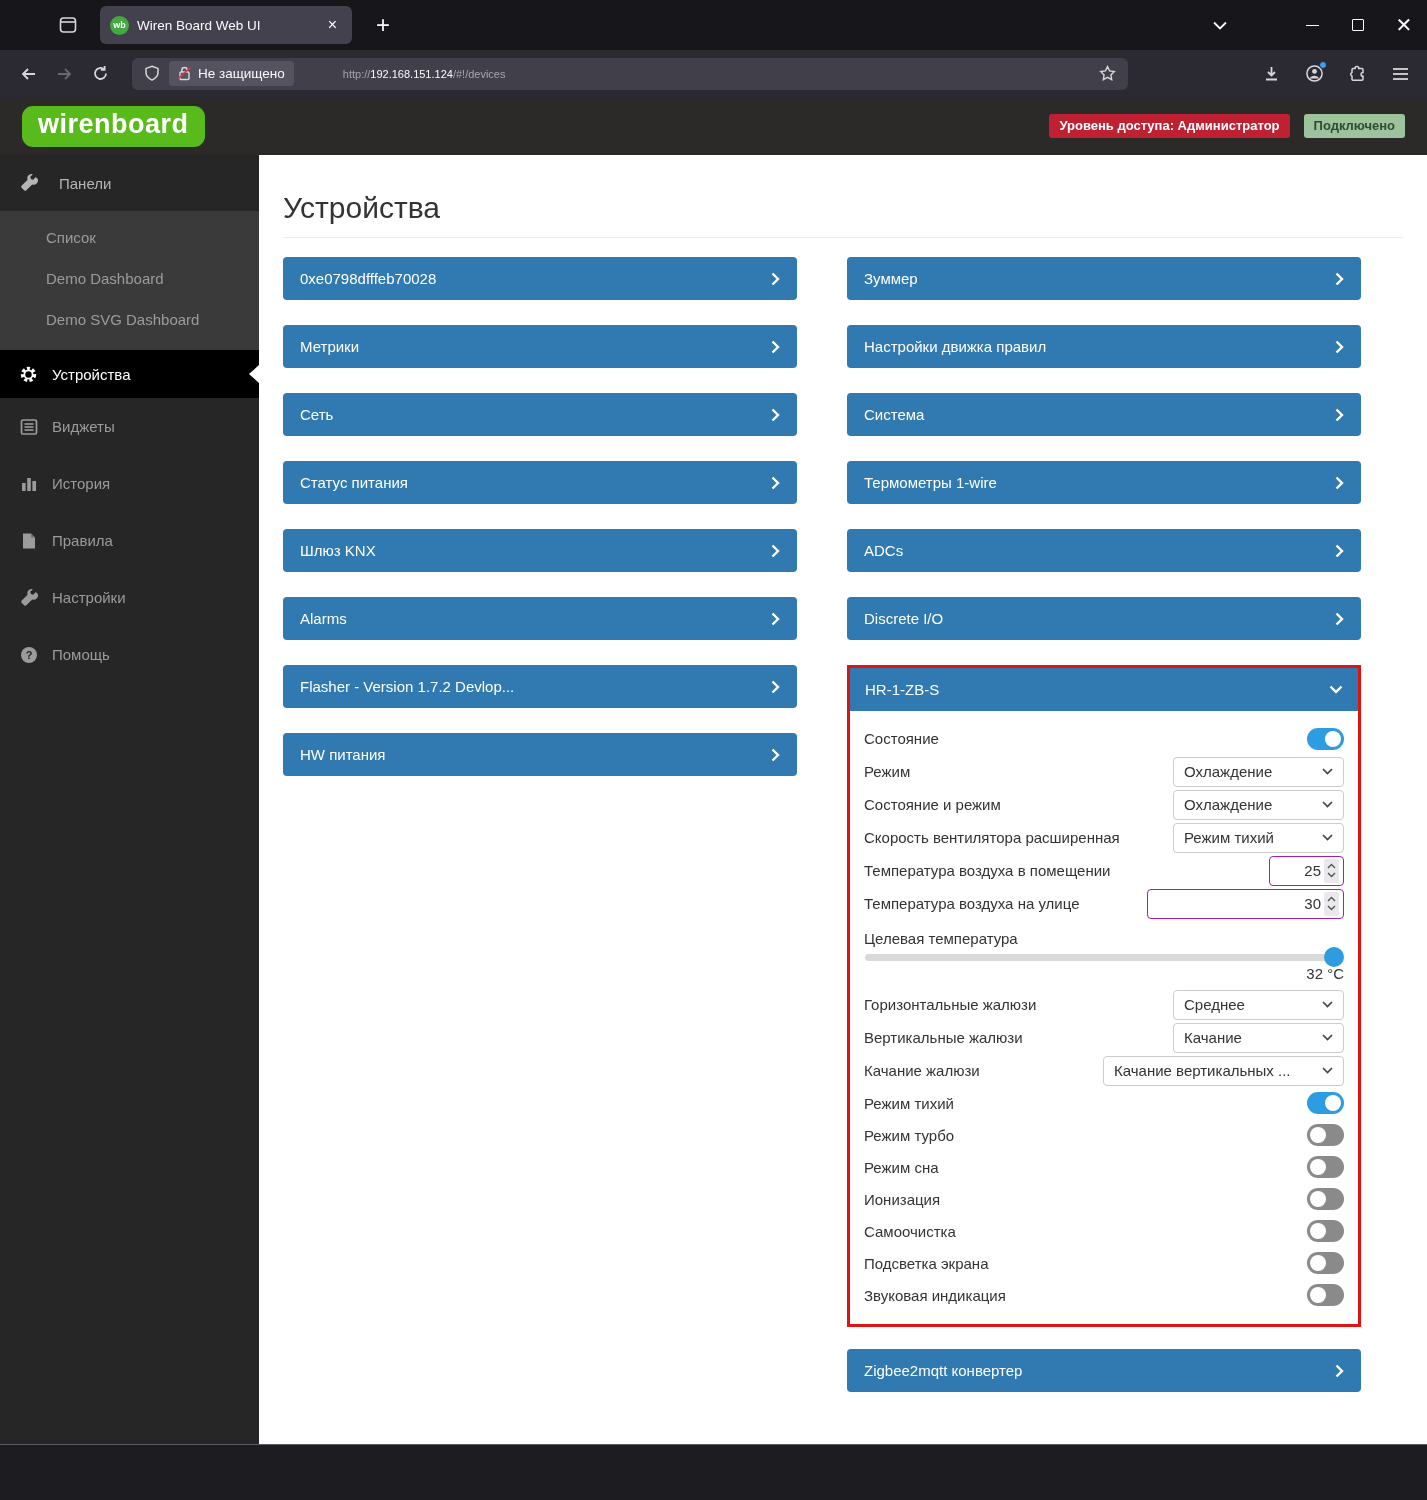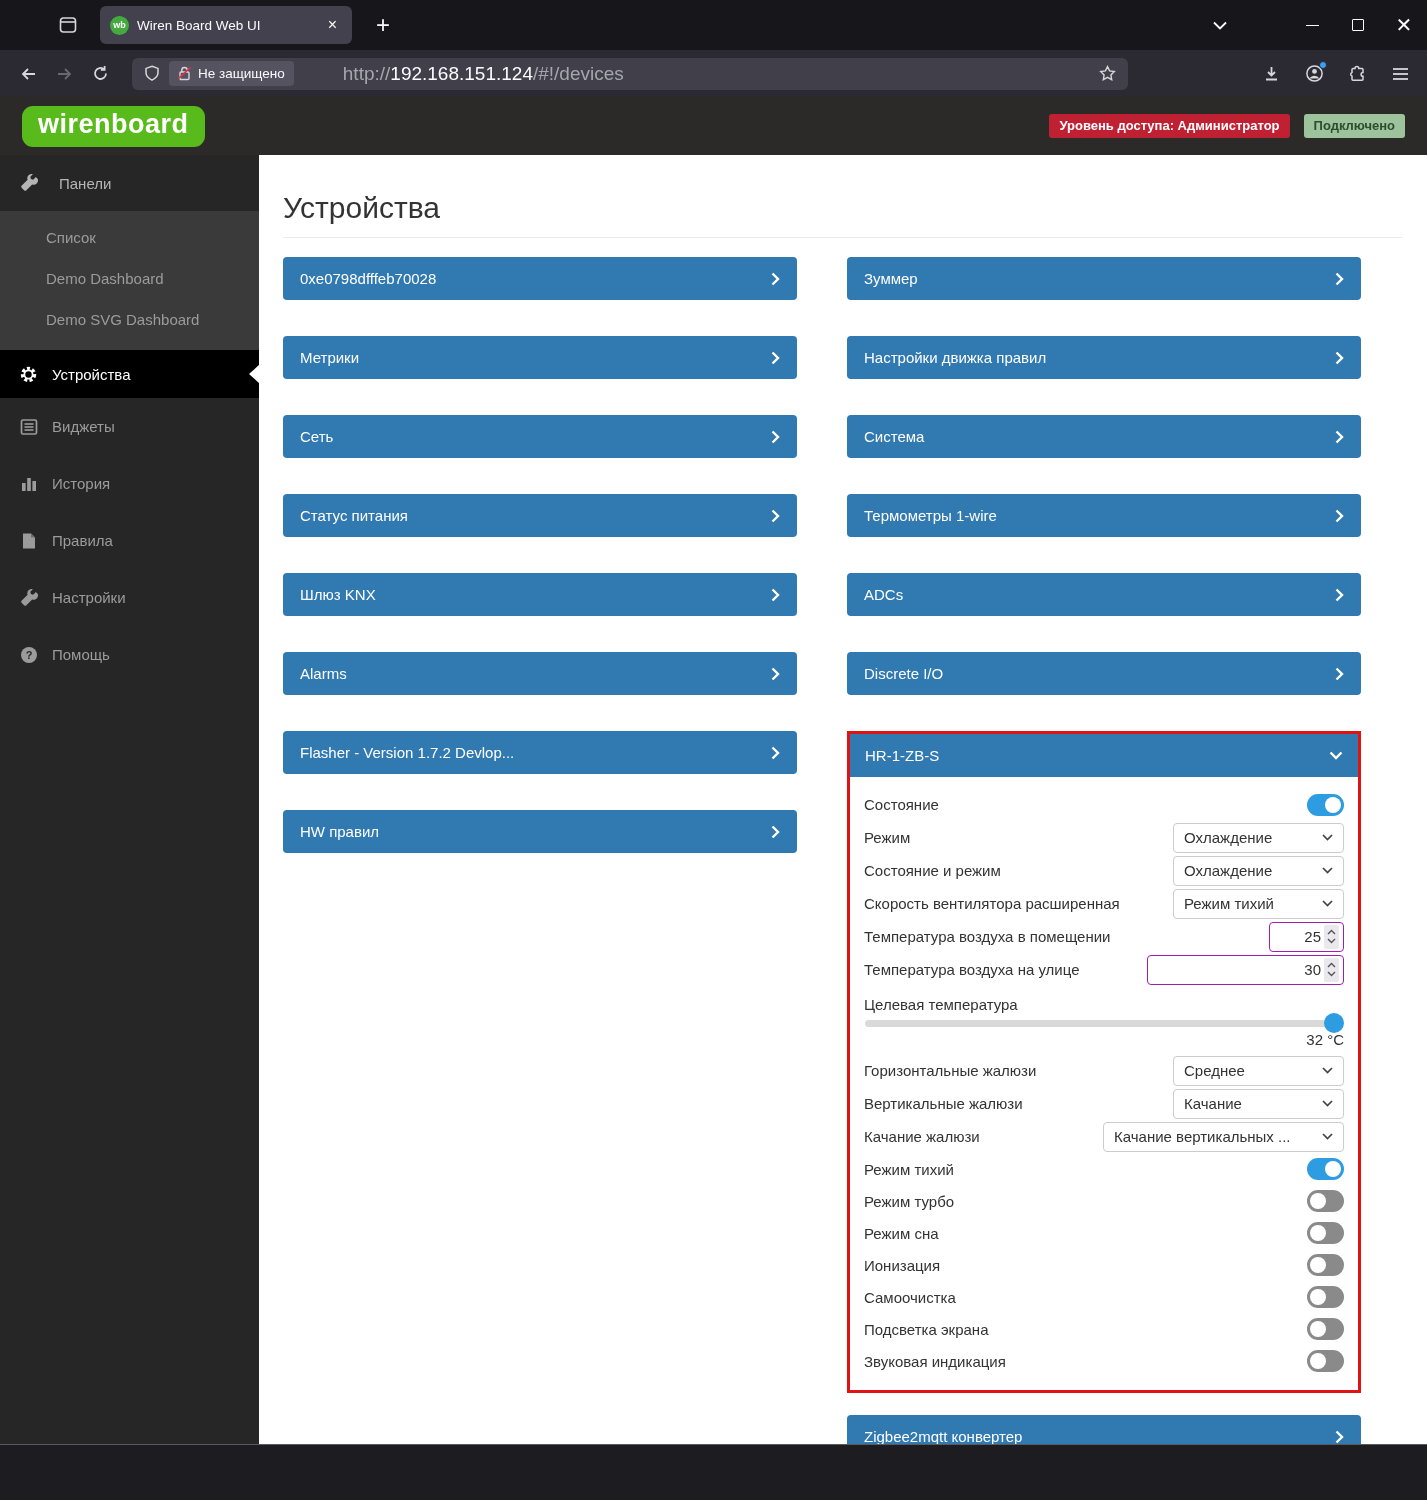--- a/index.html
+++ b/index.html
@@ -45,21 +45,21 @@
   .urlbar{
     flex:1; height:32px; margin:0 10px 0 14px; background:#403f4a; border-radius:6px;
     display:flex; align-items:center; padding:0 12px; gap:9px; min-width:0;
   }
   .sec-chip{
     display:flex; align-items:center; gap:7px; background:#55535f; border-radius:4px;
     padding:5px 9px; flex:none;
   }
   .sec-chip span{ color:#fbfbfe; font-size:13.5px; }
   .lockwrap{ position:relative; width:13px; height:15px; }
-  .url-text{ font-size:19px; color:#a6a6ae; white-space:nowrap; overflow:hidden; flex:1;padding-left:40px; }
+  .url-text{ font-size:11px; color:#a6a6ae; white-space:nowrap; overflow:hidden; flex:1;padding-left:40px; }
   .url-text .host{ color:#fbfbfe; }
   .star{ margin-left:auto; flex:none; }
   .tool-icons{ display:flex; align-items:center; gap:9px; margin-left:116px; }
   .tool-btn{ width:34px; height:34px; display:flex; align-items:center; justify-content:center; border-radius:4px; position:relative; }
   .acct-dot{ position:absolute; right:4px; top:4px; width:8px; height:8px; border-radius:50%; background:#3aa0f3; border:1.5px solid #2b2a33; }
 
   
   .appheader{
     position:absolute; left:0; top:97px; width:1427px; height:58px;
     background:#2b2a28; display:flex; align-items:center; padding:0 22px;
@@ -94,21 +94,21 @@
   
   .content{ flex:1; background:#fff; padding:20px 24px 0 24px; overflow:hidden; }
   .page-title{ font-size:30px; font-weight:400; color:#333; margin:16px 0 12px 0; }
   .title-rule{ border-bottom:1px solid #ececec; margin-bottom:19px; }
   .cols{ display:flex; gap:50px; align-items:flex-start; }
   .col{ width:514px; flex:none; }
 
   .devbtn{
     height:43px; background:#3079b1; border-radius:4px; color:#fff;
     display:flex; align-items:center; padding:0 17px; font-size:15px;
-    margin-bottom:36px; cursor:pointer;
+    margin-bottom:25px; cursor:pointer;
   }
   .devbtn .chev{ margin-left:auto; }
 
   
   .expanel{ border:3px solid #e01212; margin-bottom:22px; }
   .expanel-head{
     height:43px; background:#3079b1; color:#fff; display:flex; align-items:center;
     padding:16px 15px; font-size:15px;
   }
   .expanel-head .chev{ margin-left:auto; }
@@ -399,21 +399,21 @@
         </div>
         <div class="devbtn">
           <span>Flasher - Version 1.7.2 Devlop...</span>
           <span class="chev">
               <svg width="9" height="14" viewBox="0 0 9 14">
                 <polyline points="1.5,1.5 7,7 1.5,12.5" fill="none" stroke="#fff" stroke-width="2.4"></polyline>
               </svg>
             </span>
         </div>
         <div class="devbtn">
-          <span>HW правил</span>
+          <span>HW питания</span>
           <span class="chev">
               <svg width="9" height="14" viewBox="0 0 9 14">
                 <polyline points="1.5,1.5 7,7 1.5,12.5" fill="none" stroke="#fff" stroke-width="2.4"></polyline>
               </svg>
             </span>
         </div>
       </div>
 
       <div class="col">
         <div class="devbtn">

